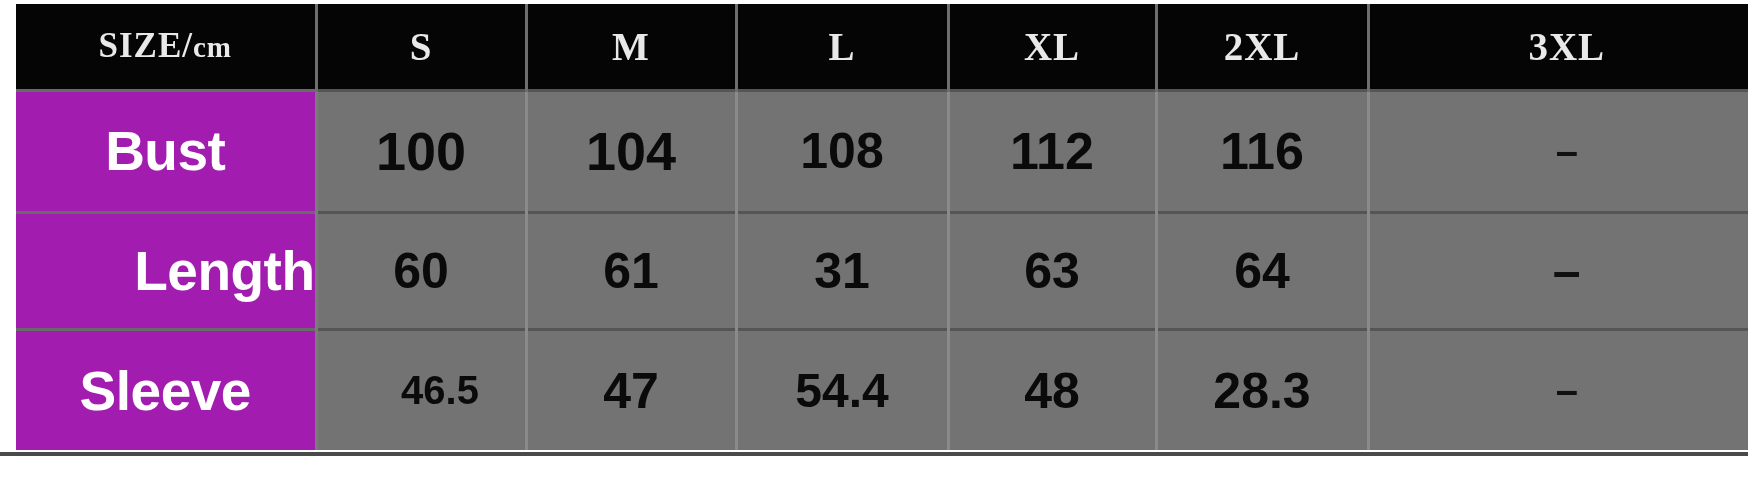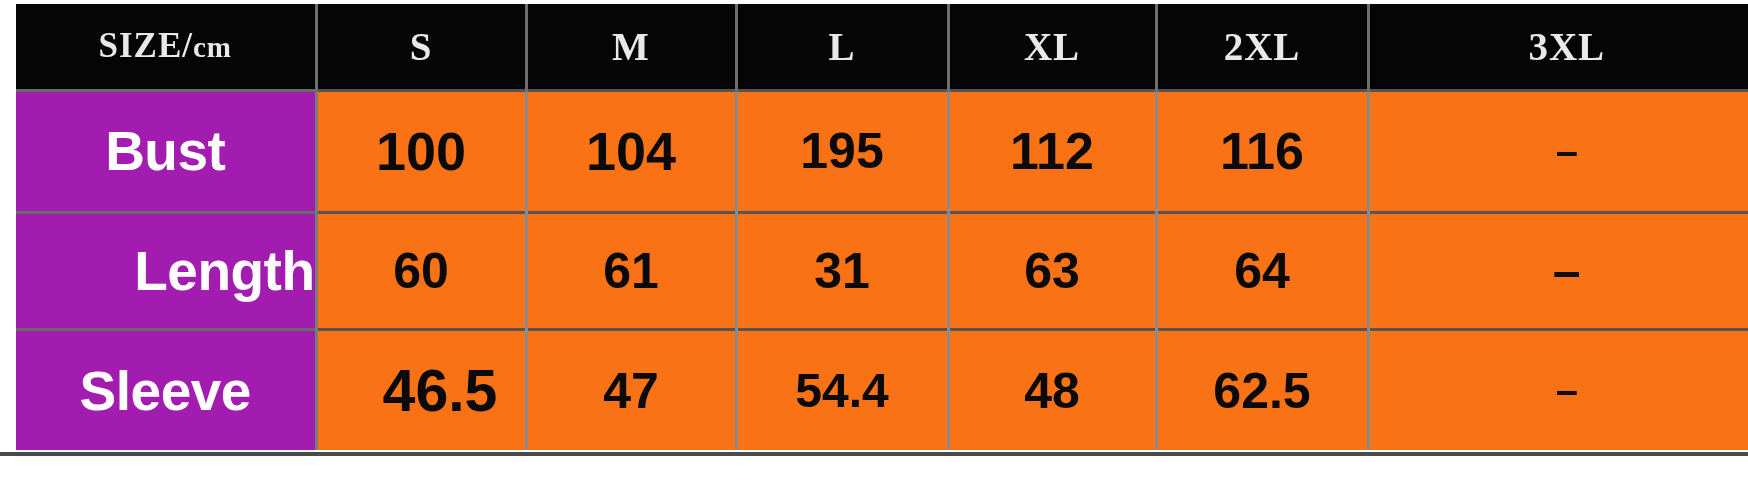--- a/index.html
+++ b/index.html
@@ -59,21 +59,21 @@
   
   tbody tr {
     height: 90px;
   }
   tbody tr.row-bust   { height: 92px; }
   tbody tr.row-length { height: 88px; }
   tbody tr.row-shoulder { height: 90px; }
   tbody tr.row-sleeve { height: 90px; }
 
   td {
-    background: #f97316;
+    background: #737373;
     color: #0a0a0a;
     font-family: "Liberation Sans", sans-serif;
     font-weight: bold;
     text-align: center;
     vertical-align: middle;
     border-right: 3px solid #8a8a8a;
     border-top: 3px solid #555555;
     padding: 0;
     white-space: nowrap;
   }
@@ -102,21 +102,21 @@
   tr.row-bust td.v-2xl{ font-size: 52px; }
 
   tr.row-length td.val { font-size: 50px; }
 
   tr.row-shoulder td.v-s  { font-size: 46px; }
   tr.row-shoulder td.v-m  { font-size: 50px; }
   tr.row-shoulder td.v-l  { font-size: 46px; }
   tr.row-shoulder td.v-xl { font-size: 50px; }
   tr.row-shoulder td.v-2xl{ font-size: 50px; }
 
-  tr.row-sleeve td.v-s  { font-size: 59px; padding-left: 38px; }
+  tr.row-sleeve td.v-s  { font-size: 40px; padding-left: 38px; }
   tr.row-sleeve td.v-m  { font-size: 50px; }
   tr.row-sleeve td.v-l  { font-size: 48px; }
   tr.row-sleeve td.v-xl { font-size: 50px; }
   tr.row-sleeve td.v-2xl{ font-size: 50px; }
 
   td.empty-cell {
     font-size: 40px;
     color: #101010;
     font-weight: bold;
   }
@@ -158,21 +158,21 @@
         <th>3XL</th>
       </tr>
     </thead>
 
     <tbody>
 
       <tr class="row-bust">
         <td class="label-cell">Bust</td>
         <td class="val v-s">100</td>
         <td class="val v-m">104</td>
-        <td class="val v-l">195</td>
+        <td class="val v-l">108</td>
         <td class="val v-xl">112</td>
         <td class="val v-2xl">116</td>
         <td class="val empty-cell">–</td>
       </tr>
 
       <tr class="row-length">
         <td class="label-cell">Length</td>
         <td class="val v-s">60</td>
         <td class="val v-m">61</td>
         <td class="val v-l">31</td>
@@ -181,21 +181,21 @@
         <td class="val empty-cell">–</td>
       </tr>
 
 
       <tr class="row-sleeve">
         <td class="label-cell">Sleeve</td>
         <td class="val v-s">46.5</td>
         <td class="val v-m">47</td>
         <td class="val v-l">54.4</td>
         <td class="val v-xl">48</td>
-        <td class="val v-2xl">62.5</td>
+        <td class="val v-2xl">28.3</td>
         <td class="val empty-cell">–</td>
       </tr>
 
     </tbody>
   </table>
 
   <div class="bottom-rule"></div>
 
 </div>
 

